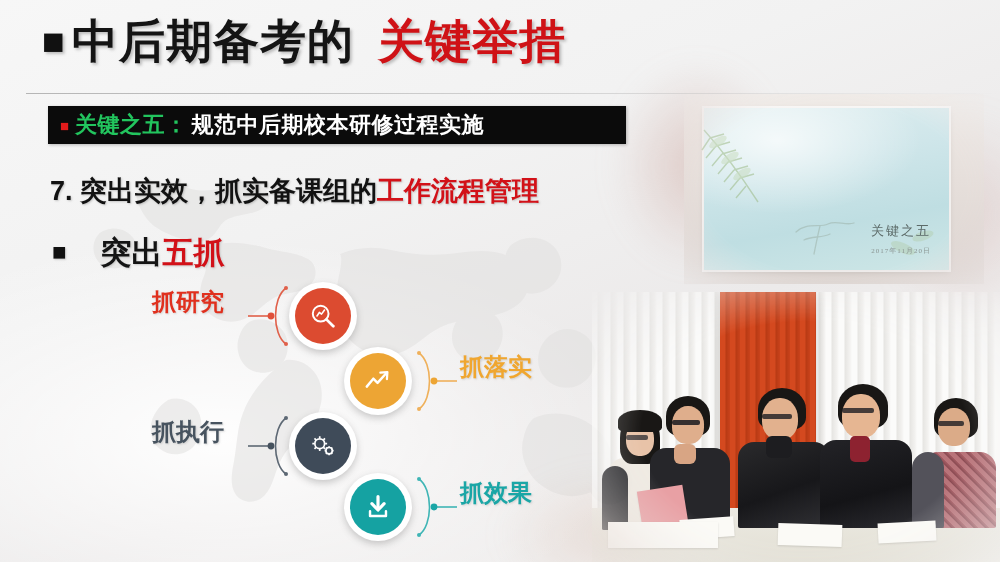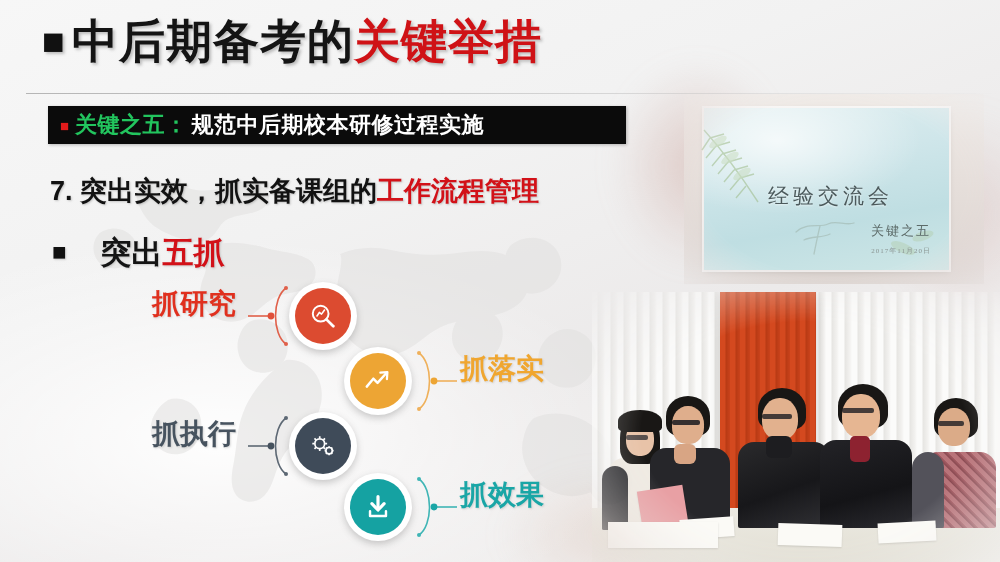--- a/index.html
+++ b/index.html
@@ -37,21 +37,21 @@
 
   
   .title{
     position:absolute;left:42px;top:18px;
     font-size:46px;font-weight:bold;line-height:1;
     letter-spacing:1px;white-space:nowrap;
     text-shadow:2px 2px 3px rgba(120,120,120,.45);
   }
   .title .sq{color:#111;font-size:38px;vertical-align:3px;margin-right:6px;}
   .title .blk{color:#141414;}
-  .title .red{color:#cf1216;}
+  .title .red{color:#cf1216;padding-left:24px;}
   .rule{
     position:absolute;left:26px;top:93px;width:974px;height:1px;
     background:linear-gradient(90deg,rgba(170,170,170,.85) 0%,rgba(190,190,190,.6) 55%,rgba(215,215,215,0) 100%);
   }
 
   
   .banner{
     position:absolute;left:48px;top:106px;width:578px;height:38px;
     background:#0b0b0b;display:flex;align-items:center;
     box-shadow:1px 1px 3px rgba(0,0,0,.25);
@@ -88,21 +88,21 @@
     background:#fff;
     box-shadow:0 3px 7px rgba(90,90,90,.30);
   }
   .disc i{
     position:absolute;left:6px;top:6px;width:56px;height:56px;border-radius:50%;
     display:flex;align-items:center;justify-content:center;
   }
   .disc i svg{width:30px;height:30px;display:block;}
 
   .label{
-    position:absolute;font-size:28px;font-weight:bold;white-space:nowrap;line-height:1;
+    position:absolute;font-size:24px;font-weight:bold;white-space:nowrap;line-height:1;
     text-shadow:1px 1px 2px rgba(150,150,150,.35);
     font-family:Liberation Serif, serif;
   }
   .conn{position:absolute;pointer-events:none;}
   .conn svg{display:block;overflow:visible;}
 
   
   .photo{position:absolute;overflow:hidden;}
 
   
@@ -327,21 +327,20 @@
           <ellipse cx="30" cy="34" rx="10" ry="4" transform="rotate(-32 30 34)"></ellipse>
           <ellipse cx="42" cy="50" rx="10" ry="4" transform="rotate(-32 42 50)"></ellipse>
         </g>
       </svg>
       <svg class="leaf" style="right:6px;bottom:4px;" width="56" height="46" viewBox="0 0 56 46" aria-hidden="true">
         <g fill="#a8c492" opacity=".55">
           <ellipse cx="16" cy="28" rx="13" ry="5" transform="rotate(24 16 28)"></ellipse>
           <ellipse cx="36" cy="16" rx="11" ry="4.5" transform="rotate(-18 36 16)"></ellipse>
         </g>
       </svg>
-      <div class="scr-t2">经验交流会</div>
       <svg class="scr-scribble" width="70" height="38" viewBox="0 0 70 38" aria-hidden="true">
         <g stroke="#8a9a8a" stroke-width="1.3" fill="none" stroke-linecap="round">
           <path d="M6 12 C16 2, 30 8, 38 4 C46 0, 56 6, 64 3"></path>
           <path d="M30 6 C28 14, 26 24, 24 34"></path>
           <path d="M14 20 C22 16, 32 18, 40 14"></path>
         </g>
       </svg>
       <div class="scr-t3">关键之五</div>
       <div class="scr-t4">2017年11月20日</div>
     </div>

